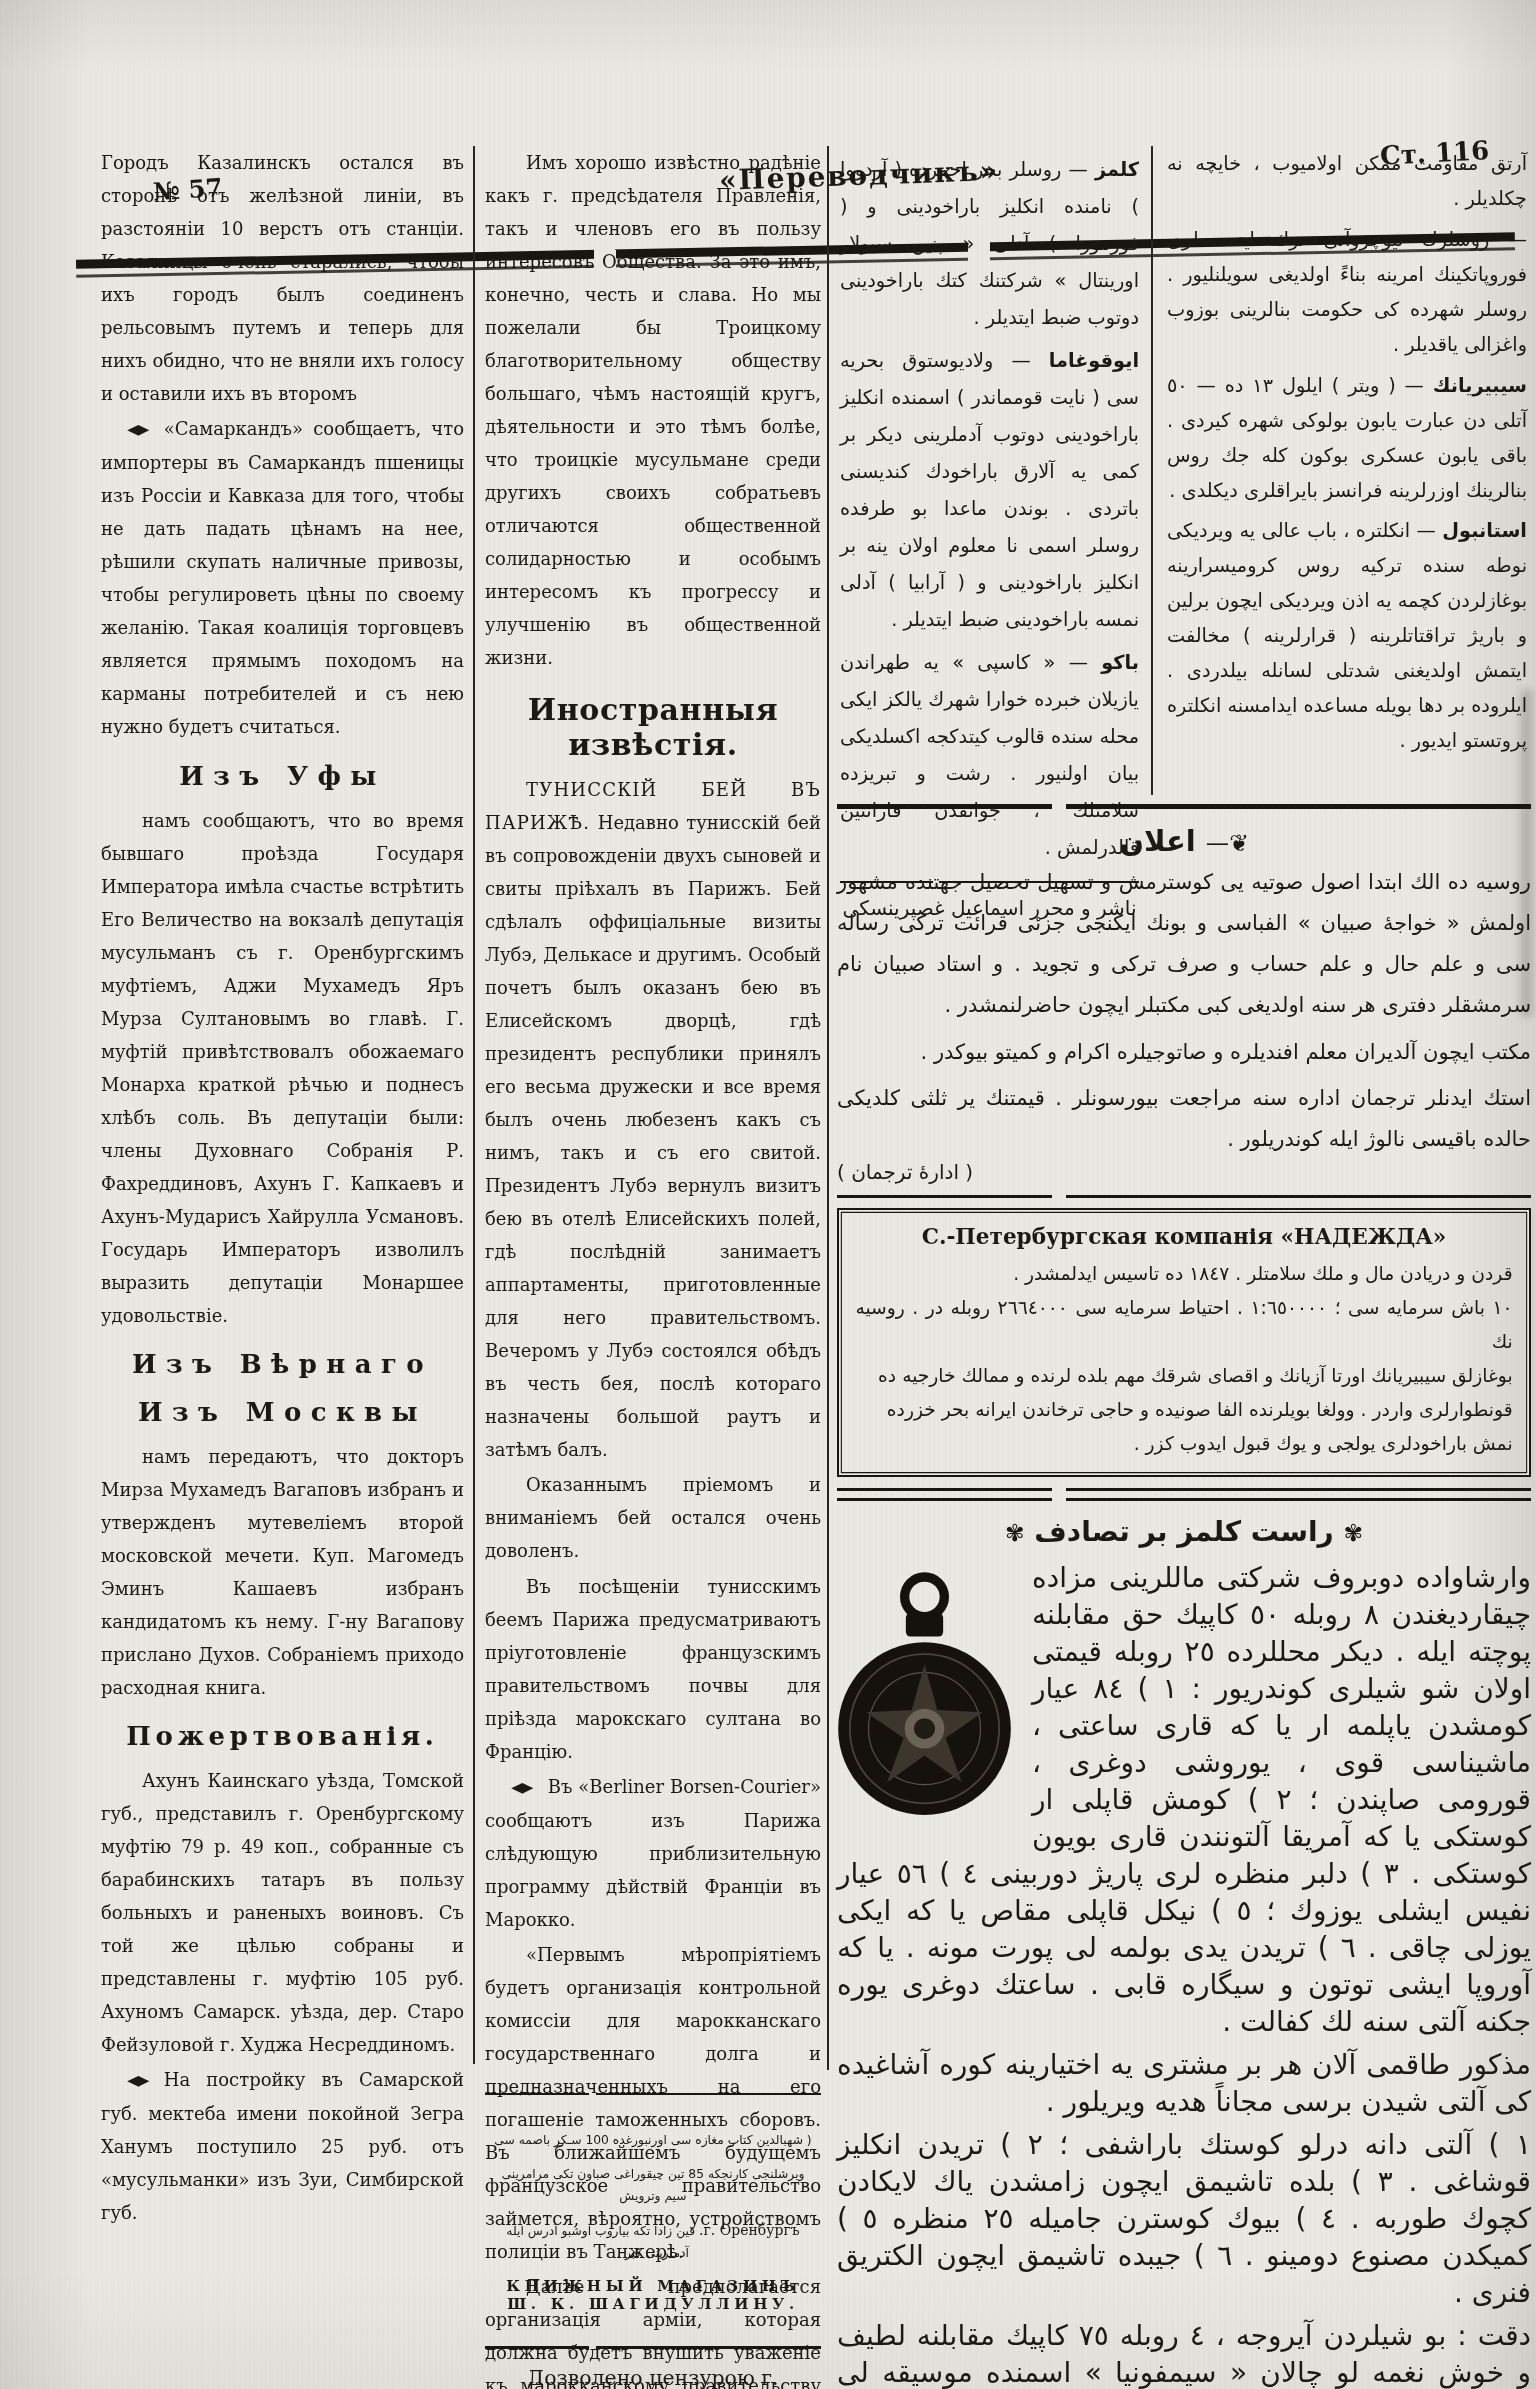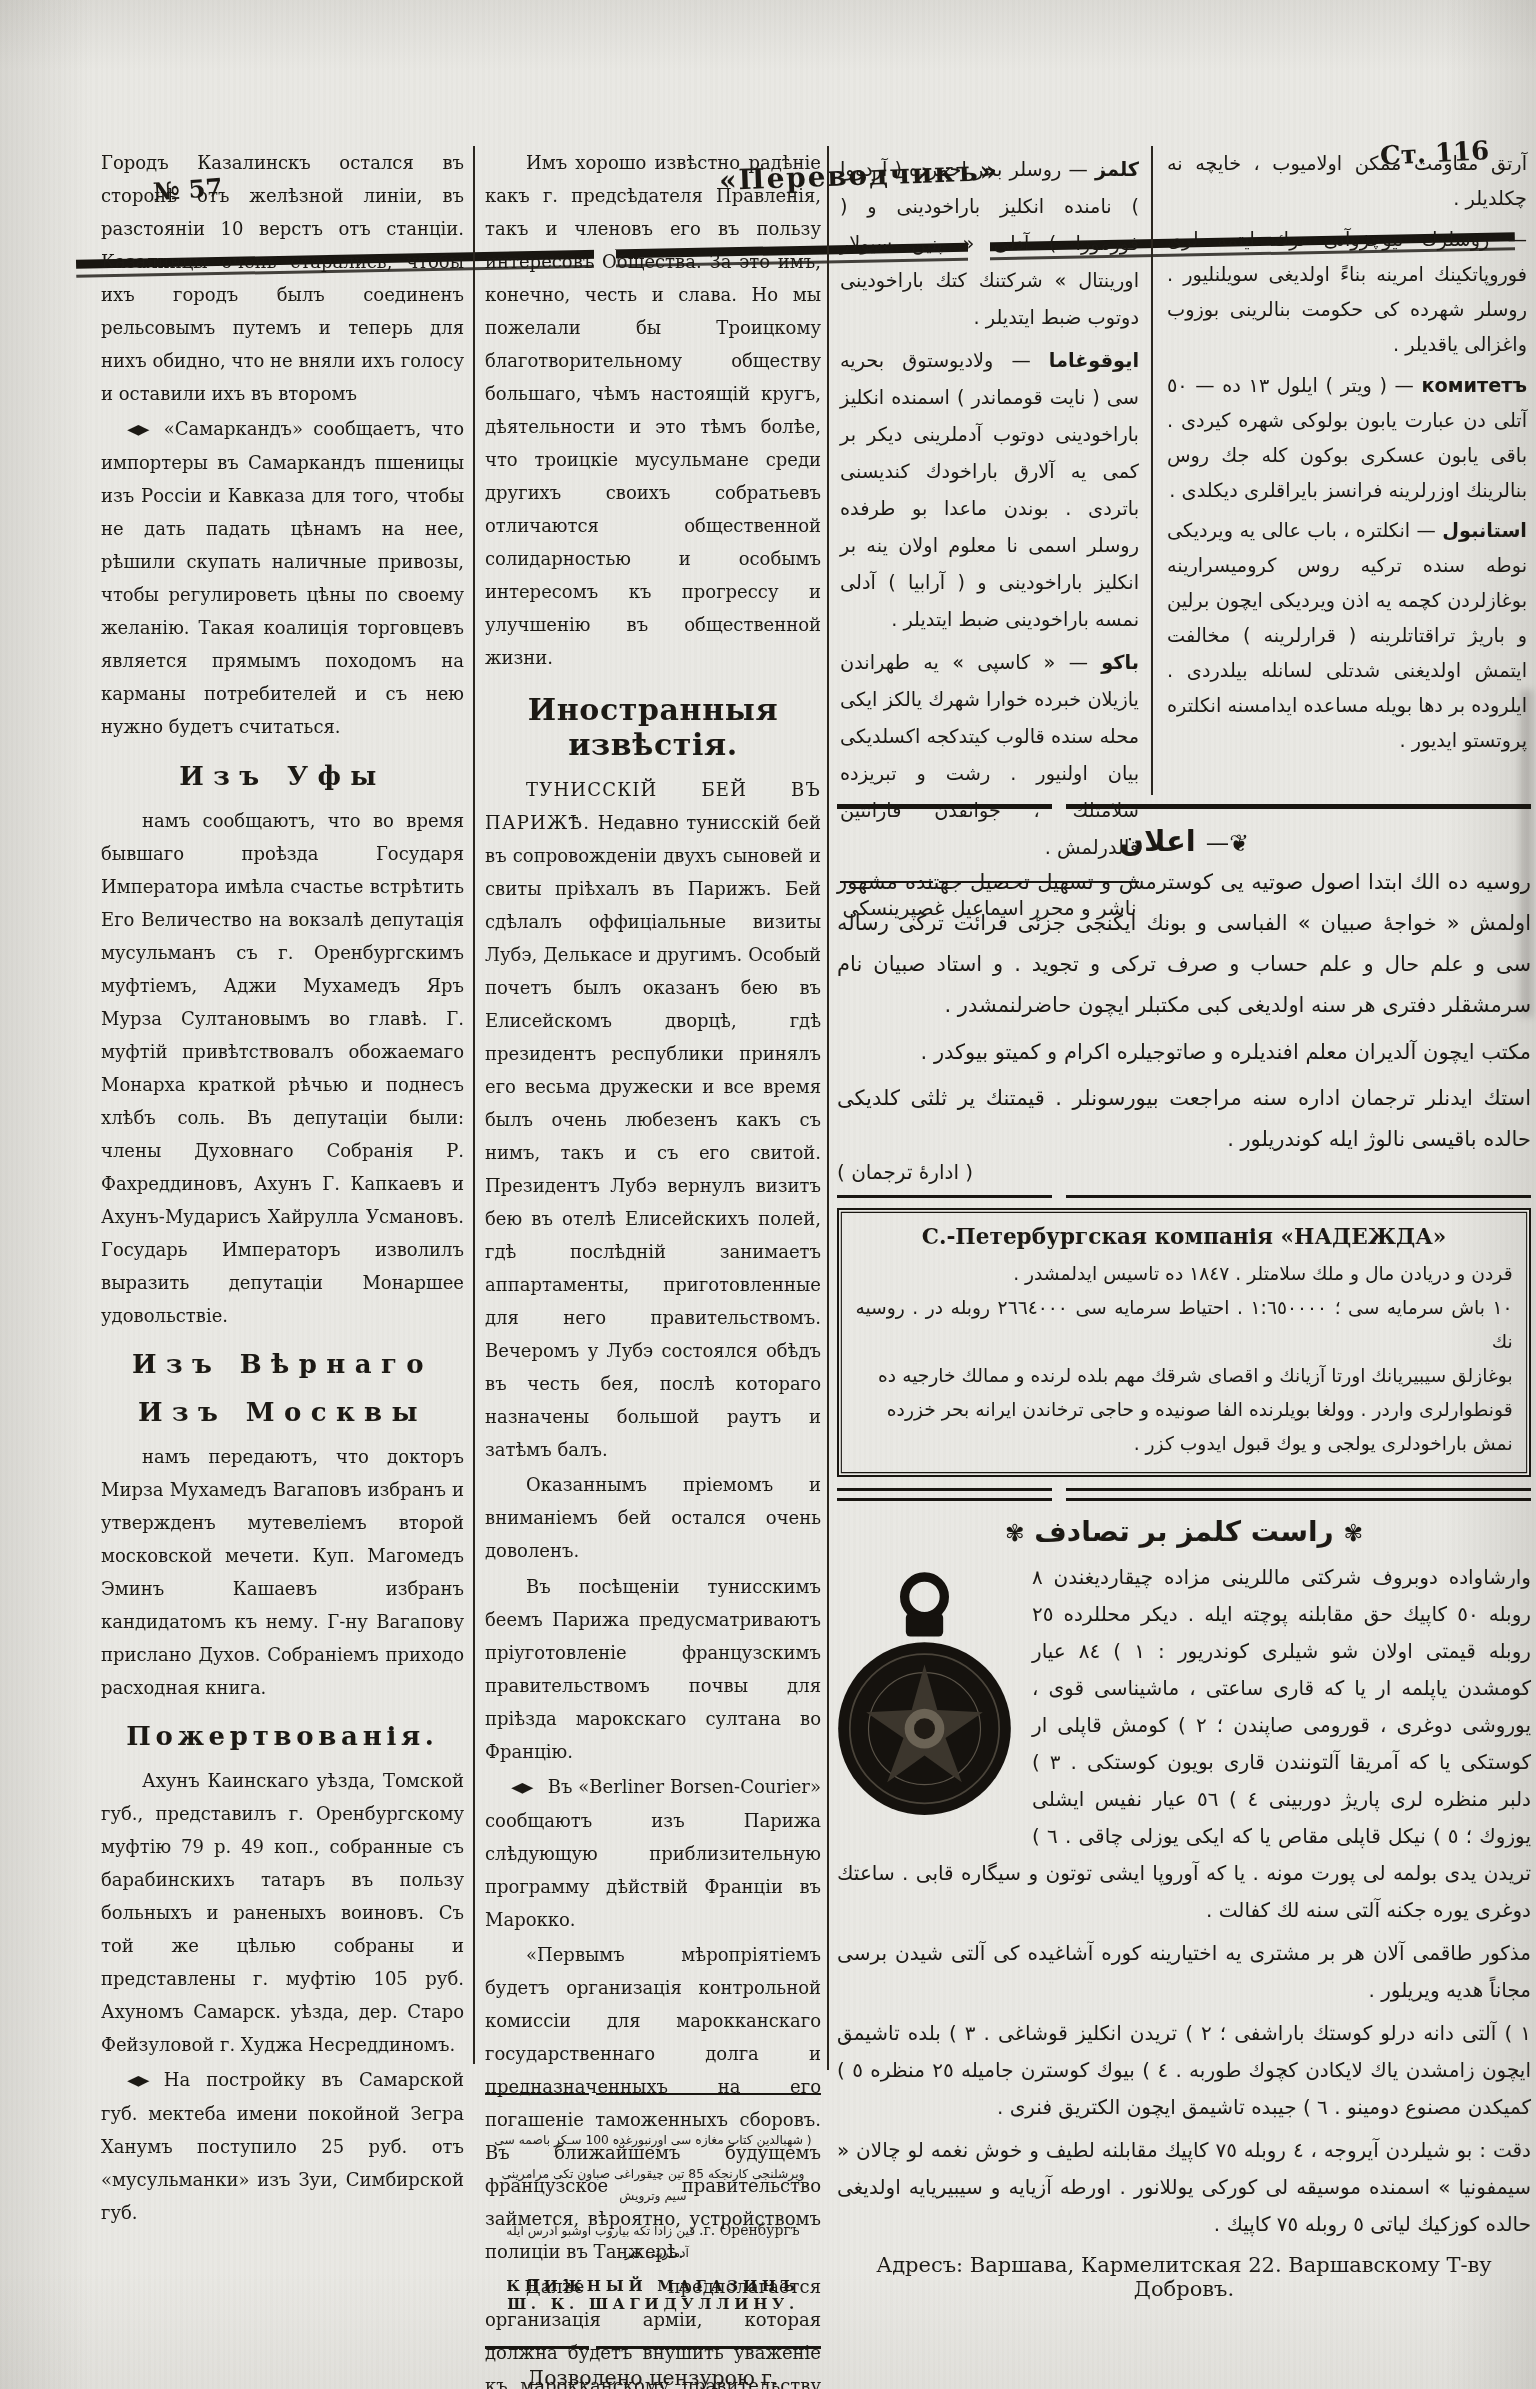--- a/index.html
+++ b/index.html
@@ -46,21 +46,21 @@
   
   .wide{position:absolute;left:837px;top:793px;width:694px;}
   .wide .ar-p{font-size:21px;line-height:41px;}
   .org-line{direction:rtl;font-family:"DejaVu Sans",sans-serif;font-size:20px;display:flex;justify-content:space-between;direction:rtl;margin:0 0 5.8px;}
   .nadezhda{border:2.9px solid #191611;box-shadow:inset 0 0 0 1.8px #e9e8e3, inset 0 0 0 2.9px #191611;padding:11.7px 16.4px 14px;margin:8.2px 0 5.8px;}
   .nad-title{text-align:center;font-size:21.6px;font-weight:bold;margin:2.3px 0 8.2px;}
   .nadezhda .ar-p{font-size:18.7px;line-height:34px;margin:0;}
   .h-watch{direction:rtl;text-align:center;font-family:"DejaVu Sans",sans-serif;font-size:28px;font-weight:bold;margin:14px 0 11.7px;}
   .watch-wrap{direction:rtl;}
   .watch-img{float:left;width:175px;height:281px;margin:0 20px 7px 0;}
-  .watch-wrap .ar-p{font-size:20px;line-height:37px;}
+  .watch-wrap .ar-p{font-size:28px;line-height:37px;}
   .footer-addr{text-align:center;font-size:21px;margin:10.5px 0 5.8px;}
 </style>
 </head>
 <body>
 
 <div class="page">
 
   <div class="mast-issue">№ 57</div>
   <div class="mast-title">«Переводчикъ»</div>
   <div class="mast-page">Ст. 116</div>
@@ -119,21 +119,21 @@
     <p class="ar-p"><span class="ar-lead">كلمز</span> <span>— روسلر بحر احمرده ( آردووا ) نامنده انكليز باراخودينى و ( فورموزا ) آدلى « پنين سيولار اورينتال » شركتنك كتك باراخودينى دوتوب ضبط ايتديلر .</span></p>
     <p class="ar-p"><span class="ar-lead">ايوقوغاما</span> <span>— ولاديوستوق بحريه سى ( نايت قومماندر ) اسمنده انكليز باراخودينى دوتوب آدملرينى ديكر بر كمى يه آلارق باراخودك كنديسنى باتردى . بوندن ماعدا بو طرفده روسلر اسمى نا معلوم اولان ينه بر انكليز باراخودينى و ( آرابيا ) آدلى نمسه باراخودينى ضبط ايتديلر .</span></p>
     <p class="ar-p"><span class="ar-lead">باكو</span> <span>— « كاسپى » يه طهراندن يازيلان خبرده خوارا شهرك يالكز ايكى محله سنده قالوب كيتدكجه اكسلديكى بيان اولنيور . رشت و تبريزده سلامتلك ، جوانفدن قارانتين قالدرلمش .</span></p>
     <div class="rl rl-brk" style="margin-top:15px;"></div>
     <p class="pub-line">ناشر و محرر اسماعيل غصپرينسكى</p>
   </section>
 
   <section class="col ar" style="left:1167px;top:146px;width:360px;">
     <p class="ar-p" style="line-height:35px;">آرتق مقاومت ممكن اولاميوب ، خايچه نه چكلديلر .</p>
     <p class="ar-p" style="line-height:35px;">— روسلرك نيوچژوآنى ترك ايتمه لرى فوروپاتكينك امرينه بناءً اولديغى سويلنليور . روسلر شهرده كى حكومت بنالرينى بوزوب واغزالى ياقديلر .</p>
-    <p class="ar-p" style="line-height:35px;"><span class="ar-lead">комитетъ</span> <span>— ( ويتر ) ايلول ١٣ ده — ٥٠ آتلى دن عبارت يابون بولوكى شهره كيردى . باقى يابون عسكرى بوكون كله جك روس بنالرينك اوزرلرينه فرانسز بايراقلرى ديكلدى .</span></p>
+    <p class="ar-p" style="line-height:35px;"><span class="ar-lead">سيبيريانك</span> <span>— ( ويتر ) ايلول ١٣ ده — ٥٠ آتلى دن عبارت يابون بولوكى شهره كيردى . باقى يابون عسكرى بوكون كله جك روس بنالرينك اوزرلرينه فرانسز بايراقلرى ديكلدى .</span></p>
     <p class="ar-p" style="line-height:35px;"><span class="ar-lead">استانبول</span> <span>— انكلتره ، باب عالى يه ويرديكى نوطه سنده تركيه روس كروميسرارينه بوغازلردن كچمه يه اذن ويرديكى ايچون برلين و باريژ تراقتاتلرينه ( قرارلرينه ) مخالفت ايتمش اولديغنى شدتلى لسانله بيلدردى . ايلروده بر دها بويله مساعده ايدامسنه انكلتره پروتستو ايديور .</span></p>
   </section>
 
   <section class="wide">
     <div class="rl rl-brk rl-thick"></div>
     <div class="ilan" style="font-size:29px;"><span class="orn">❦—</span> <span>اعلان</span></div>
     <div class="ar">
       <p class="ar-p">روسيه ده الك ابتدا اصول صوتيه يى كوسترمش و تسهيل تحصيل جهتنده مشهور اولمش « خواجهٔ صبيان » الفباسى و بونك ايكنجى جزئى قرائت تركى رساله سى و علم حال و علم حساب و صرف تركى و تجويد . و استاد صبيان نام سرمشقلر دفترى هر سنه اولديغى كبى مكتبلر ايچون حاضرلنمشدر .</p>
       <p class="ar-p">مكتب ايچون آلديران معلم افنديلره و صاتوجيلره اكرام و كميتو بيوكدر .</p>
       <p class="ar-p" style="margin-bottom:0;">استك ايدنلر ترجمان اداره سنه مراجعت بيورسونلر . قيمتنك ير ثلثى كلديكى حالده باقيسى نالوژ ايله كوندريلور .</p>

